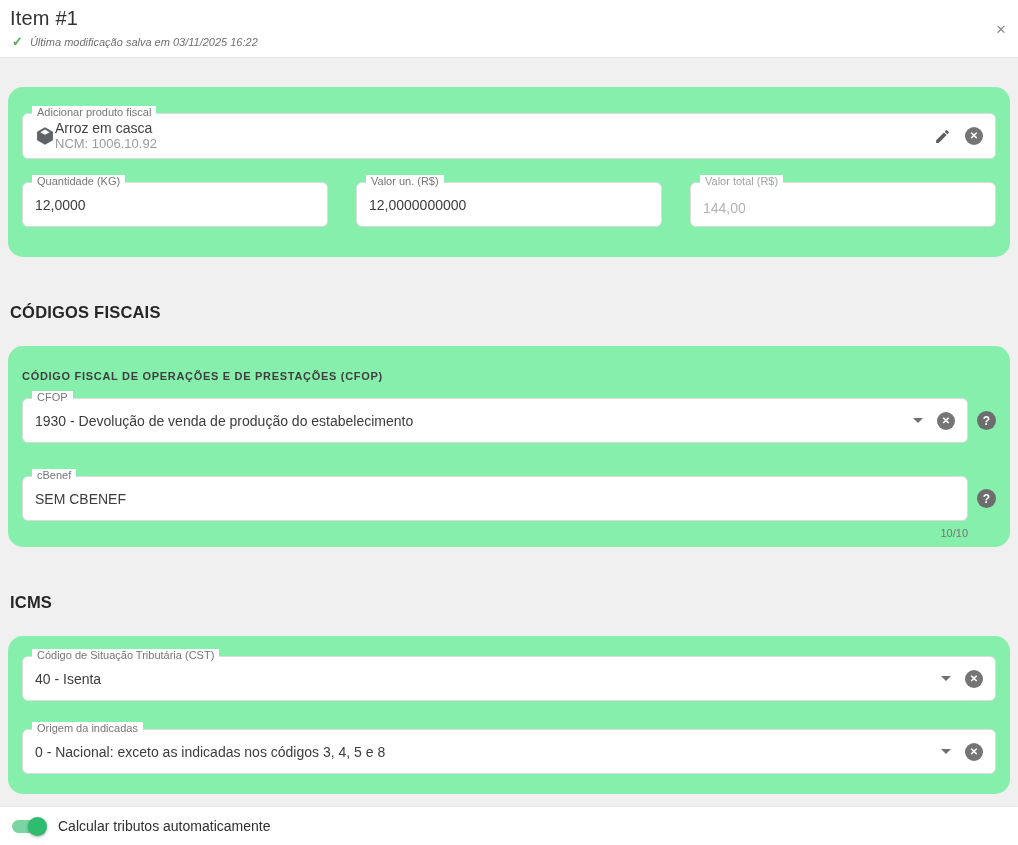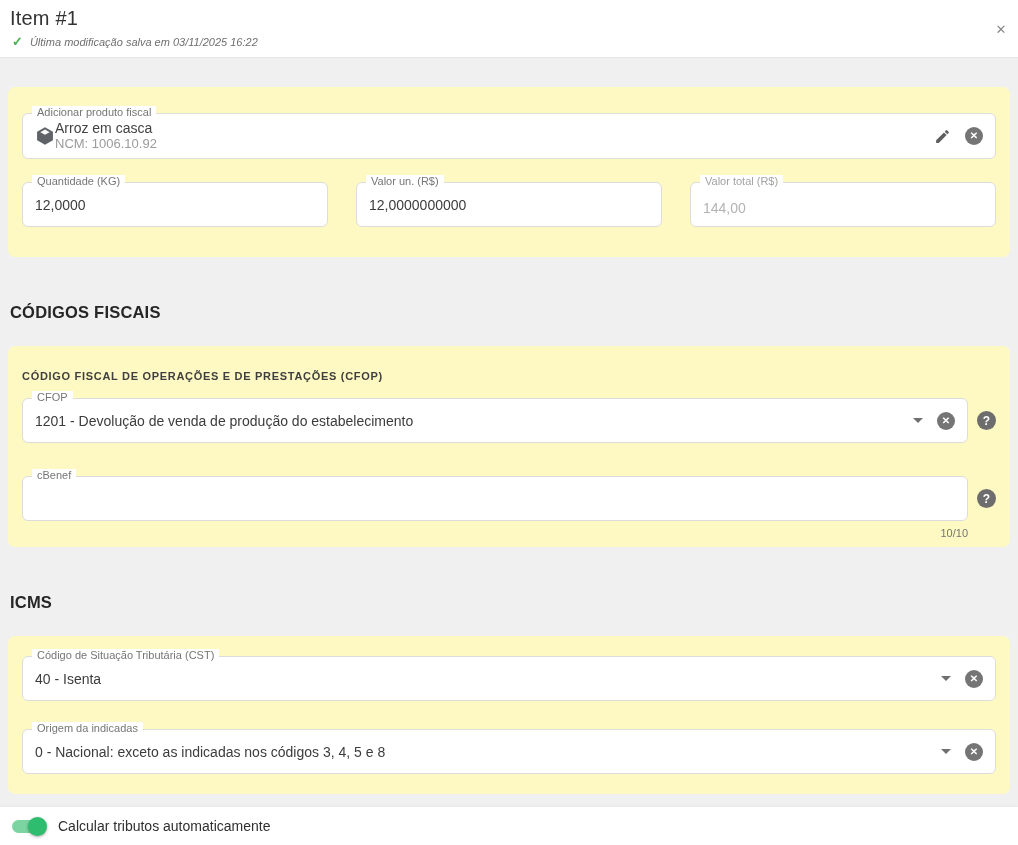--- a/index.html
+++ b/index.html
@@ -24,21 +24,21 @@
   .check-icon { color:#4caf50; font-size:13px; font-weight:700; line-height:1; }
   .status-text { font-size:11px; font-style:italic; color:#6f6f6f; }
   .close-btn {
     position:absolute; top:20px; right:8px;
     font-size:13px; color:#8a8a8a; cursor:pointer;
     width:18px; height:18px; display:flex; align-items:center; justify-content:center;
   }
   
   .content { padding:29px 8px 0 8px; height:787px; overflow:hidden; }
   .card {
-    background:#fef9c3; border-radius:7px; padding:0 14px;
+    background:#86efac; border-radius:15px; padding:0 14px;
   }
   
   .ofield {
     position:relative;
     border:1px solid #dcdcdc;
     border-radius:6px;
     background:#fff;
     height:45px;
     display:flex; align-items:center;
     padding:0 12px;
@@ -162,33 +162,34 @@
     </div>
   </div>
 
   <div class="section-heading">CÓDIGOS FISCAIS</div>
 
   <div class="card card-fiscal">
     <div class="sub-label">CÓDIGO FISCAL DE OPERAÇÕES E DE PRESTAÇÕES (CFOP)</div>
     <div class="field-row-help">
       <div class="ofield">
         <span class="flabel">CFOP</span>
-        <div class="fvalue">1201 - Devolução de venda de produção do estabelecimento</div>
+        <div class="fvalue">1930 - Devolução de venda de produção do estabelecimento</div>
         <div class="ficons">
           <span class="caret-icon"></span>
           <span class="circle-icon">✕</span>
         </div>
       </div>
       <span class="circle-icon help-icon">?</span>
     </div>
 
     <div class="cbenef-block">
       <div class="field-row-help">
         <div class="ofield">
           <span class="flabel">cBenef</span>
+          <div class="fvalue">SEM CBENEF</div>
         </div>
         <span class="circle-icon help-icon">?</span>
       </div>
       <div class="counter-row">10/10</div>
     </div>
   </div>
 
   <div class="section-heading">ICMS</div>
 
   <div class="card card-icms">

